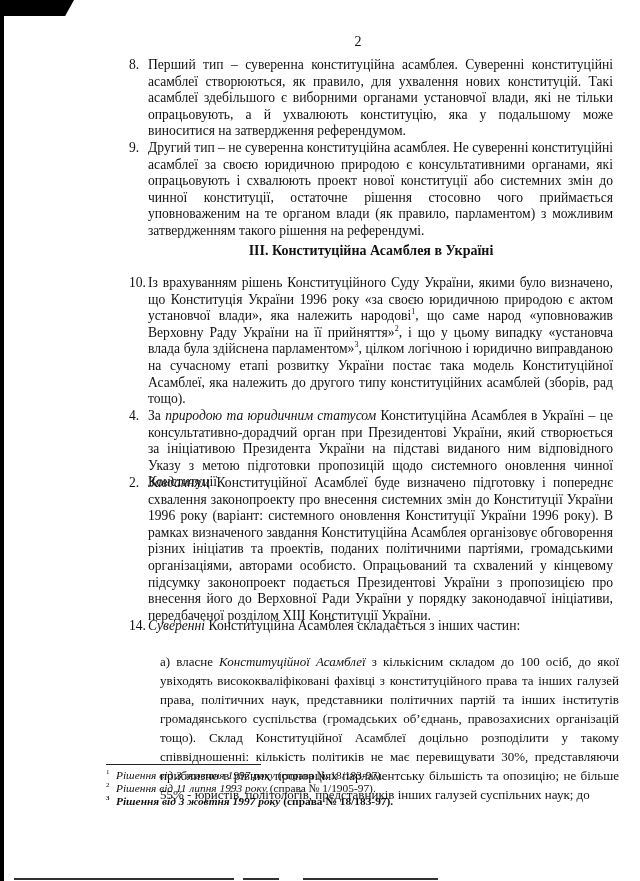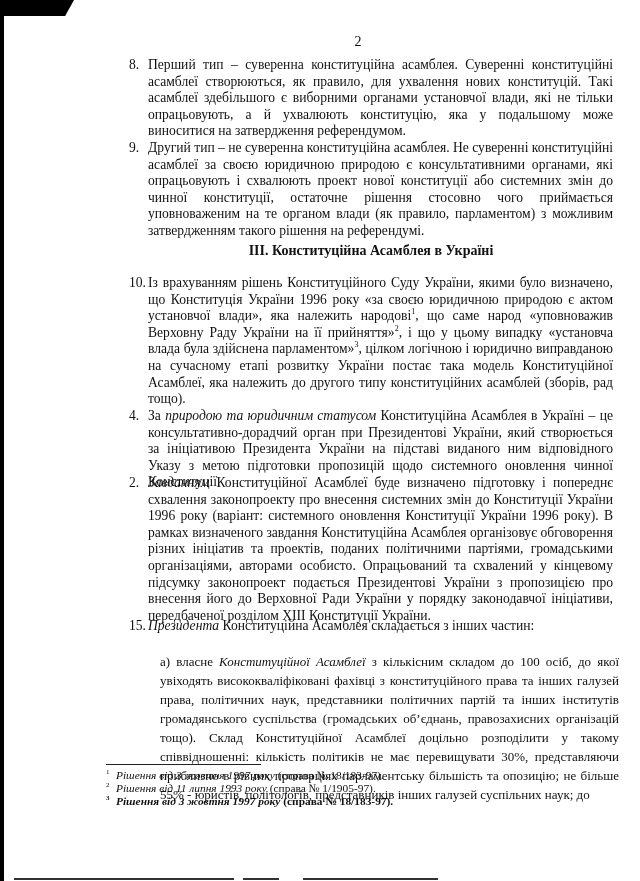--- a/index.html
+++ b/index.html
@@ -79,22 +79,22 @@
   <span class="num">4.</span>
   <span class="txt"><span>За </span><em>природою та юридичним статусом</em><span> Конституційна Асамблея в Україні – це консультативно-дорадчий орган при Президентові України, який створюється за ініціативою Президента України на підставі виданого ним відповідного Указу з метою підготовки пропозицій щодо системного оновлення чинної Конституції.</span></span>
 </div>
 
 <div class="para" style="top:475px">
   <span class="num">2.</span>
   <span class="txt"><em>Завданням</em><span> Конституційної Асамблеї буде визначено підготовку і попереднє схвалення законопроекту про внесення системних змін до Конституції України 1996 року (варіант: системного оновлення Конституції України 1996 року). В рамках визначеного завдання Конституційна Асамблея організовує обговорення різних ініціатив та проектів, поданих політичними партіями, громадськими організаціями, авторами особисто. Опрацьований та схвалений у кінцевому підсумку законопроект подається Президентові України з пропозицією про внесення його до Верховної Ради України у порядку законодавчої ініціативи, передбаченої розділом XIII Конституції України.</span></span>
 </div>
 
 <div class="para" style="top:618px">
-  <span class="num">15.</span>
-  <span class="txt"><em>Президента</em><span>  Конституційна Асамблея складається з інших частин:</span></span>
+  <span class="num">14.</span>
+  <span class="txt"><em>Суверенні</em><span>  Конституційна Асамблея складається з інших частин:</span></span>
 </div>
 
 <div class="sub" style="top:652px"><span>а) власне </span><em>Конституційної Асамблеї</em><span> з кількісним складом до 100 осіб, до якої увіходять висококваліфіковані фахівці з конституційного права та інших галузей права, політичних наук, представники політичних партій та інших інститутів громадянського суспільства (громадських об’єднань, правозахисних організацій тощо). Склад Конституційної Асамблеї доцільно розподілити у такому співвідношенні: кількість політиків не має перевищувати 30%, представляючи приблизно в рівних пропорціях парламентську більшість та опозицію; не більше 55% - юристів, політологів, представників інших галузей суспільних наук; до</span></div>
 
 <div class="fn-rule"></div>
 
 <div class="footnotes">
   <div class="fn">
     <span class="mark">1</span><em>Рішення від 3 жовтня 1997 року</em><span> (справа № 18/183-97).</span>
   </div>

